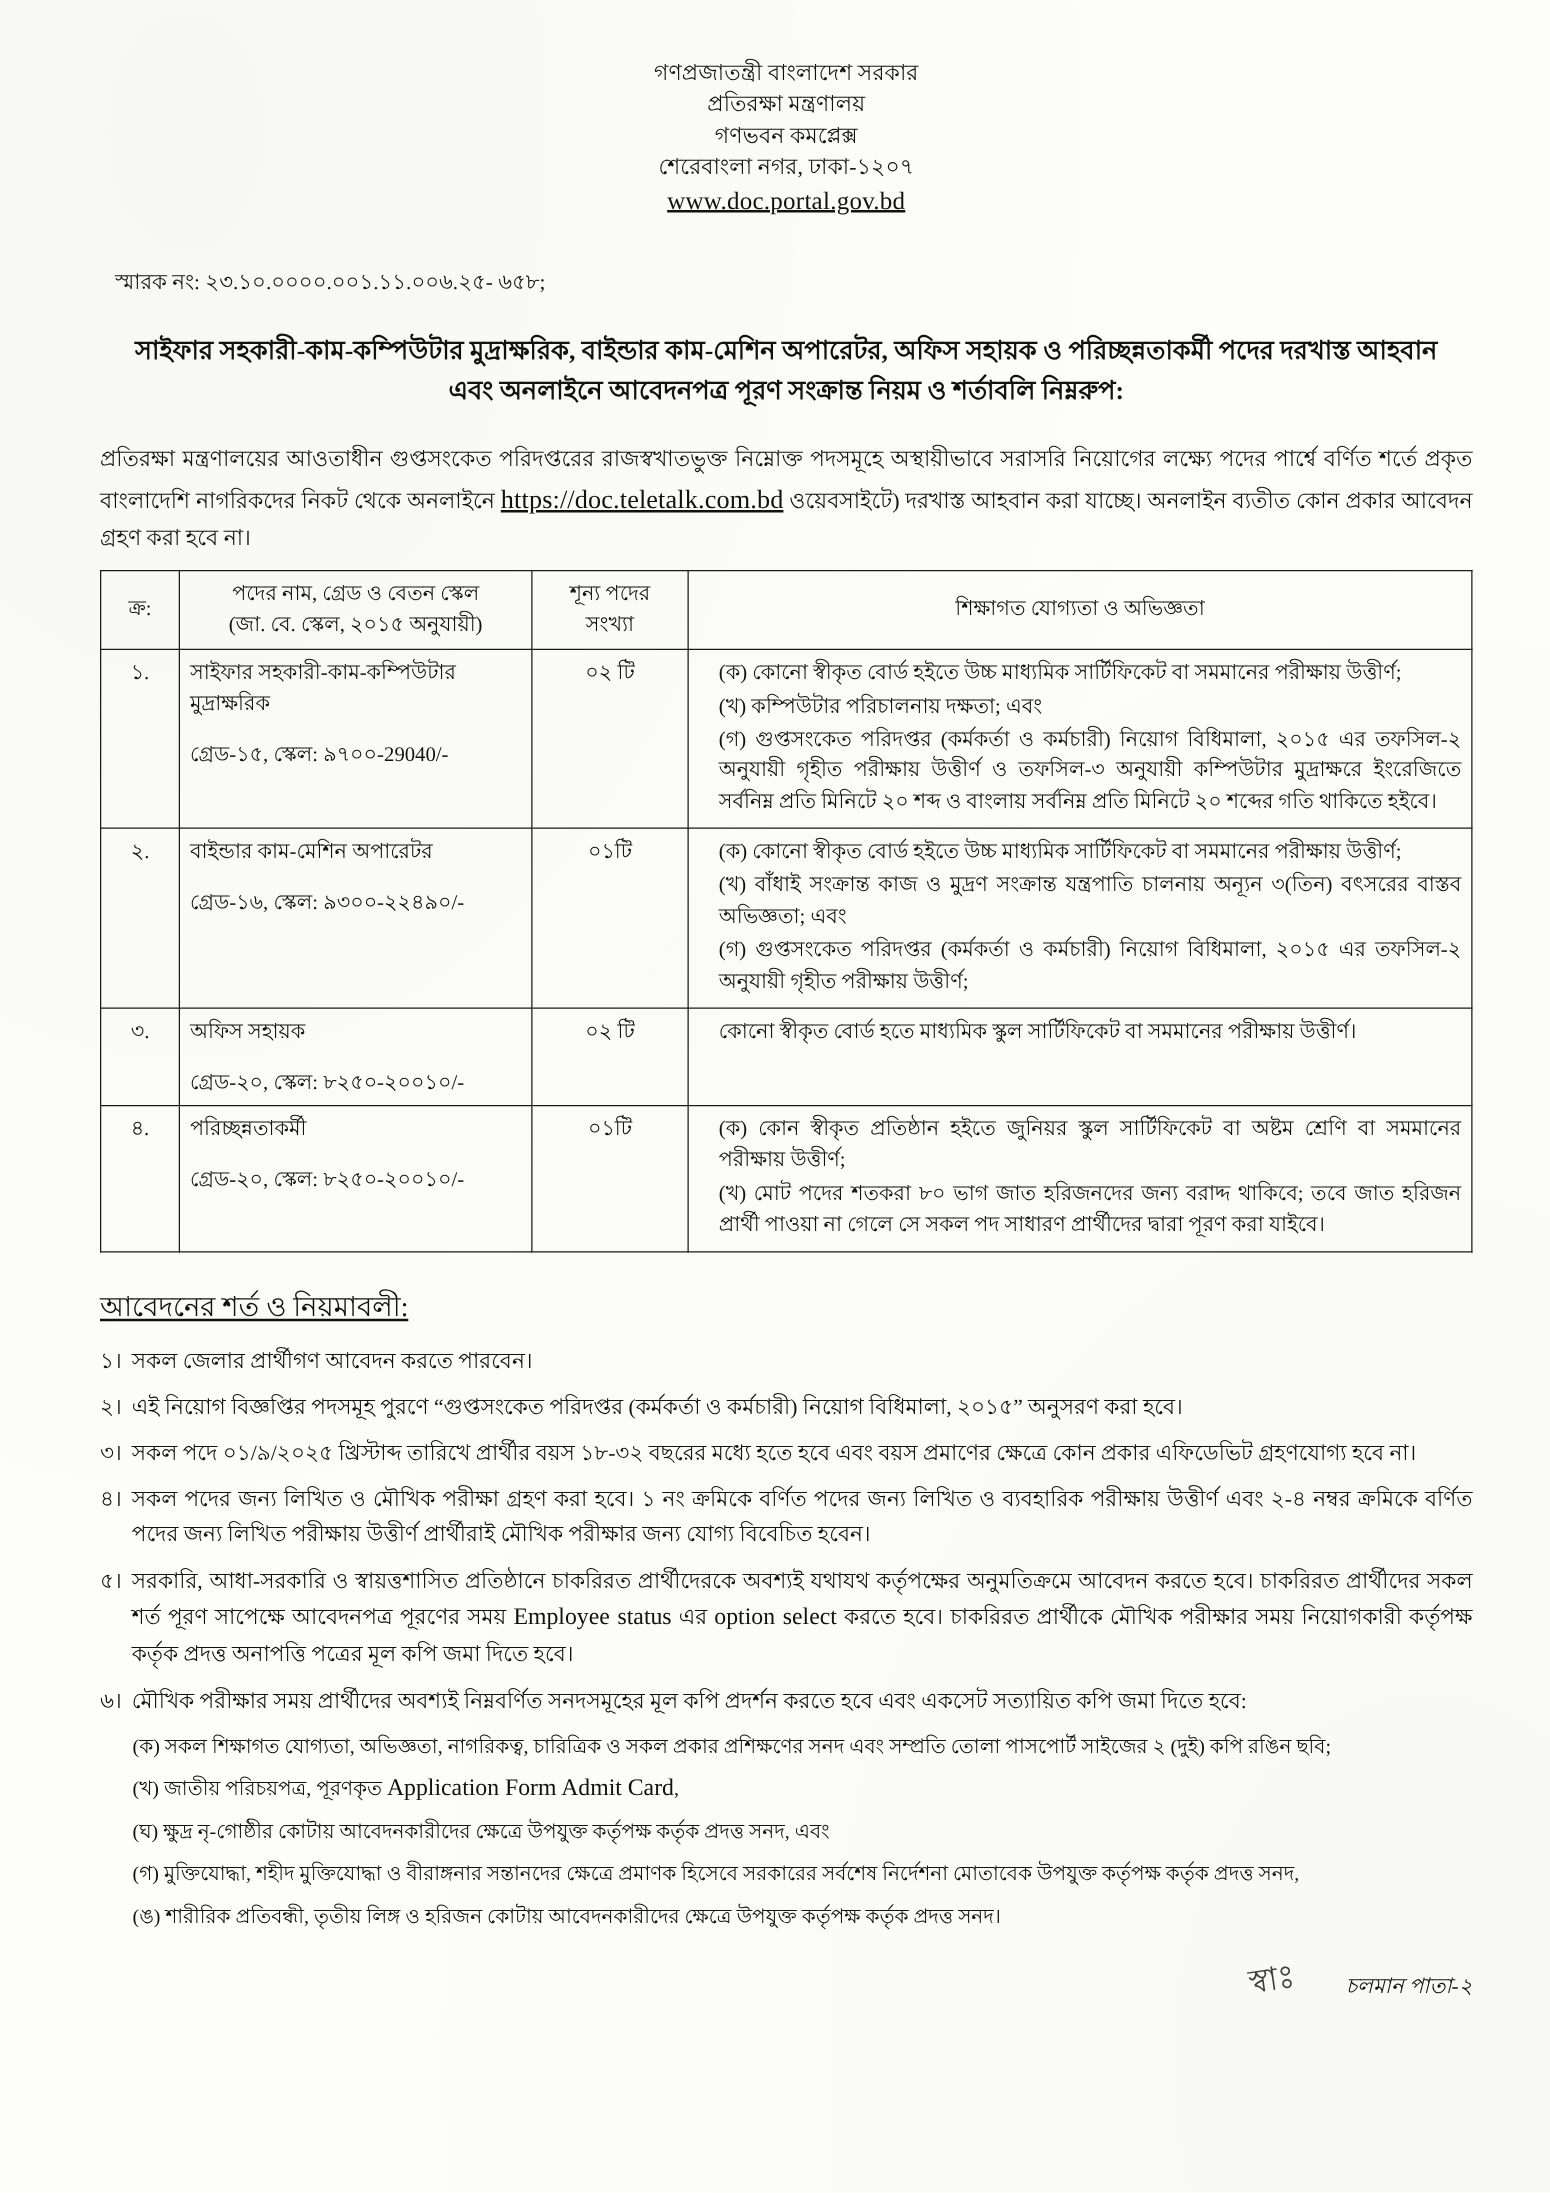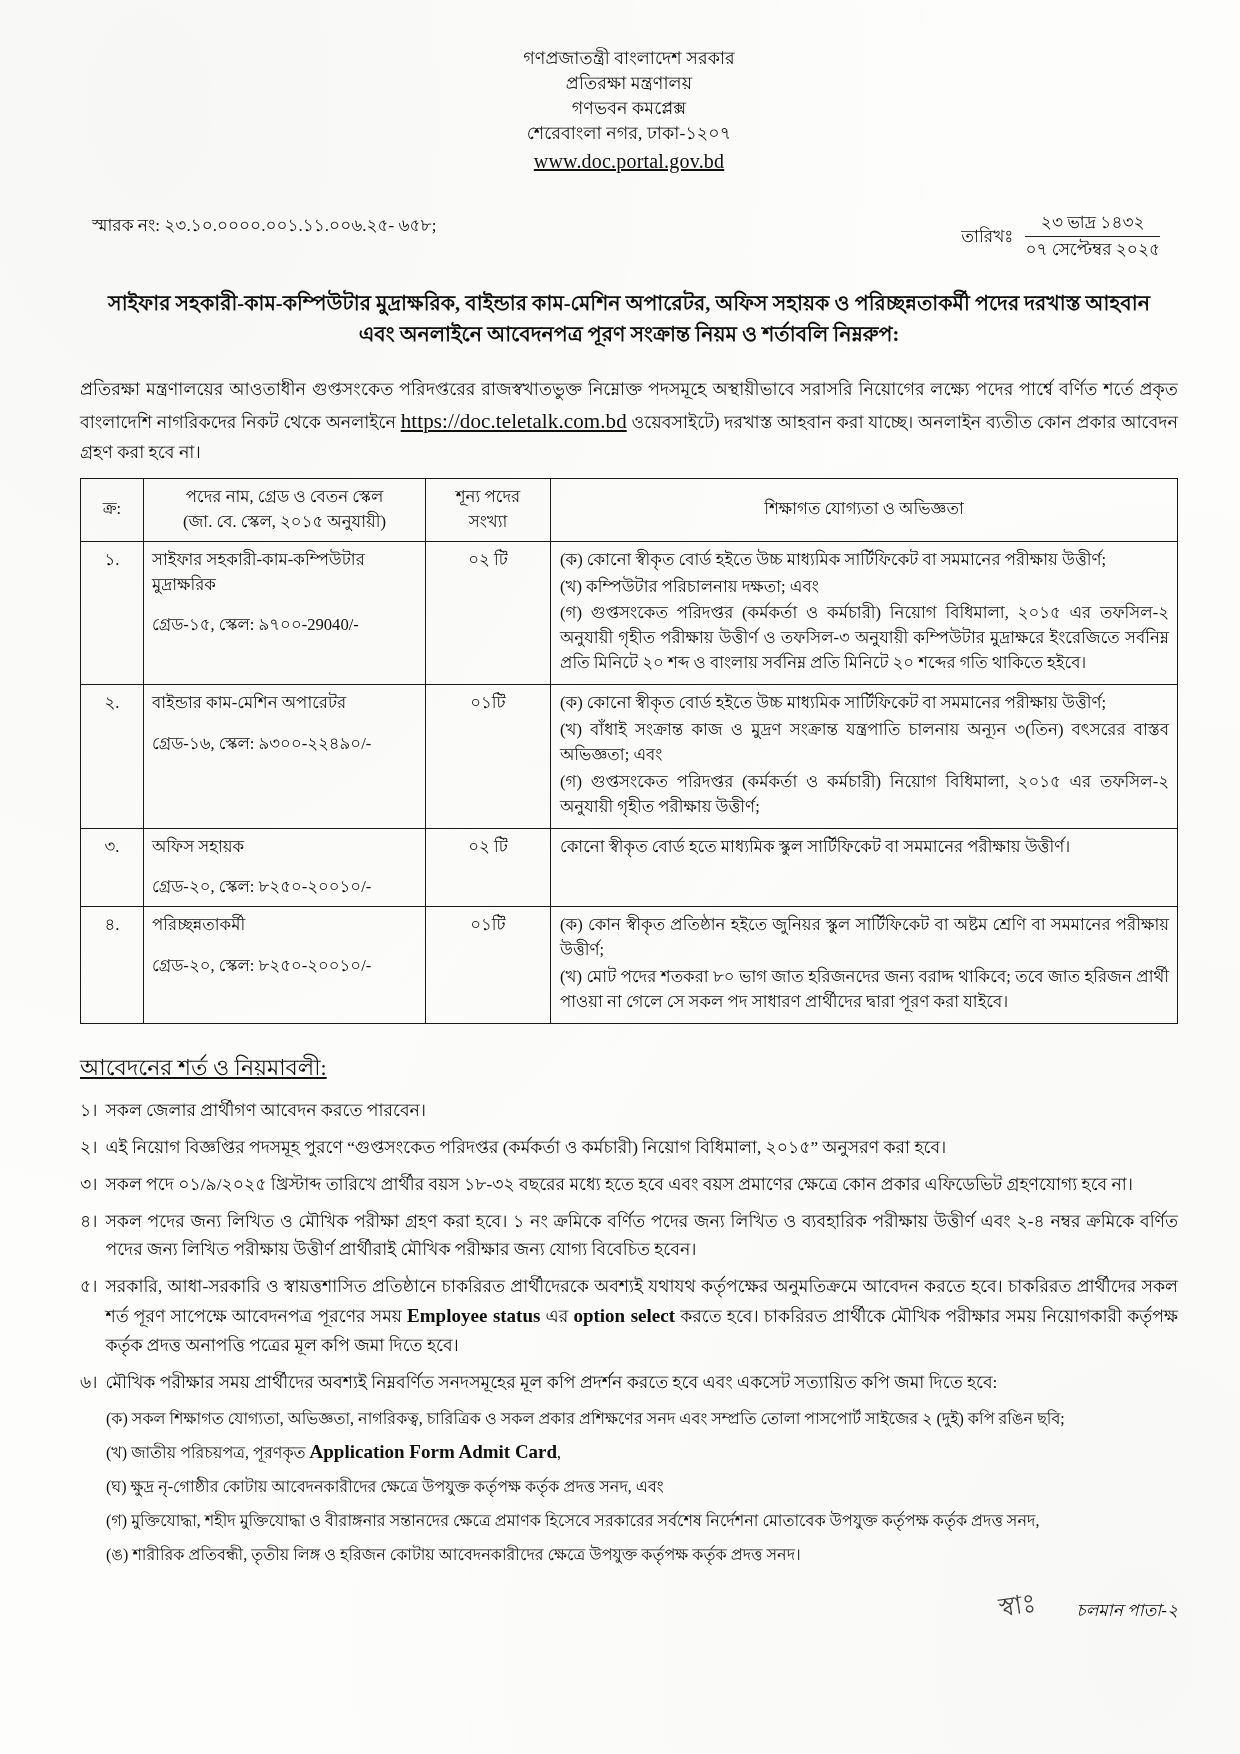--- a/index.html
+++ b/index.html
@@ -54,32 +54,32 @@
   }
   table.posts th,table.posts td{
     border:1.3px solid #1a1a1a;padding:6px 8px;vertical-align:top;
   }
   table.posts thead th{text-align:center;font-weight:normal;vertical-align:middle;}
   .c-sl{width:46px;text-align:center;}
   .c-post{width:265px;}
   .c-vac{width:108px;text-align:center;}
   .post-name{display:block;}
   .post-scale{display:block;margin-top:16px;}
-  .qual p{margin:0 0 2px 1px;text-align:justify;}
+  .qual p{margin:0 0 2px 16px;text-align:justify;}
   .cond-title{
     margin-top:26px;font-weight:normal;font-size:22px;
     text-decoration:underline;
   }
   ol.conds{list-style:none;margin:10px 0 0 0;padding:0;font-size:17.3px;line-height:1.62;}
   ol.conds>li{display:flex;gap:8px;margin-bottom:9px;}
   ol.conds>li .num{flex:0 0 auto;}
   ol.conds>li .body{flex:1 1 auto;text-align:justify;}
   .sub{margin-top:7px;padding-left:26px;}
   .sub p{margin:0 0 7px 0;text-align:justify;}
-  .latin{font-family:"Liberation Serif",serif;font-size:19px;font-weight:bold;}
+  .latin{font-family:"Liberation Serif",serif;font-size:19px;}
   .footer{
     display:flex;justify-content:flex-end;align-items:flex-end;
     gap:40px;margin-top:16px;font-size:17px;
   }
   .sign{font-family:"Liberation Serif",serif;font-size:26px;transform:rotate(-8deg);opacity:.8;}
   .cont{padding-bottom:4px;font-style:italic;}
 </style>
 </head>
 <body>
 
@@ -88,27 +88,20 @@
   <div class="letterhead">
     <div>গণপ্রজাতন্ত্রী বাংলাদেশ সরকার</div>
     <div>প্রতিরক্ষা মন্ত্রণালয়</div>
     <div>গণভবন কমপ্লেক্স</div>
     <div>শেরেবাংলা নগর, ঢাকা-১২০৭</div>
     <span class="site">www.doc.portal.gov.bd</span>
   </div>
 
   <div class="memorow">
     <div class="memo">স্মারক নং: ২৩.১০.০০০০.০০১.১১.০০৬.২৫- ৬৫৮;</div>
-    <div class="dateblk">
-      <div class="datelabel">তারিখঃ</div>
-      <div class="dates">
-        <span class="bn">২৩ ভাদ্র ১৪৩২</span>
-        <span class="en">০৭ সেপ্টেম্বর ২০২৫</span>
-      </div>
-    </div>
   </div>
 
   <div class="title">সাইফার সহকারী-কাম-কম্পিউটার মুদ্রাক্ষরিক, বাইন্ডার কাম-মেশিন অপারেটর, অফিস সহায়ক ও পরিচ্ছন্নতাকর্মী পদের দরখাস্ত আহবান এবং অনলাইনে আবেদনপত্র পূরণ সংক্রান্ত নিয়ম ও শর্তাবলি নিম্নরুপ:</div>
 
   <div class="intro">
     <span>প্রতিরক্ষা মন্ত্রণালয়ের আওতাধীন গুপ্তসংকেত পরিদপ্তরের রাজস্বখাতভুক্ত নিম্নোক্ত পদসমূহে অস্থায়ীভাবে সরাসরি নিয়োগের লক্ষ্যে পদের পার্শ্বে বর্ণিত শর্তে প্রকৃত বাংলাদেশি নাগরিকদের নিকট থেকে অনলাইনে </span><span class="url">https://doc.teletalk.com.bd</span><span> ওয়েবসাইটে) দরখাস্ত আহবান করা যাচ্ছে। অনলাইন ব্যতীত কোন প্রকার আবেদন গ্রহণ করা হবে না।</span>
   </div>
 
   <table class="posts">
     <thead>

